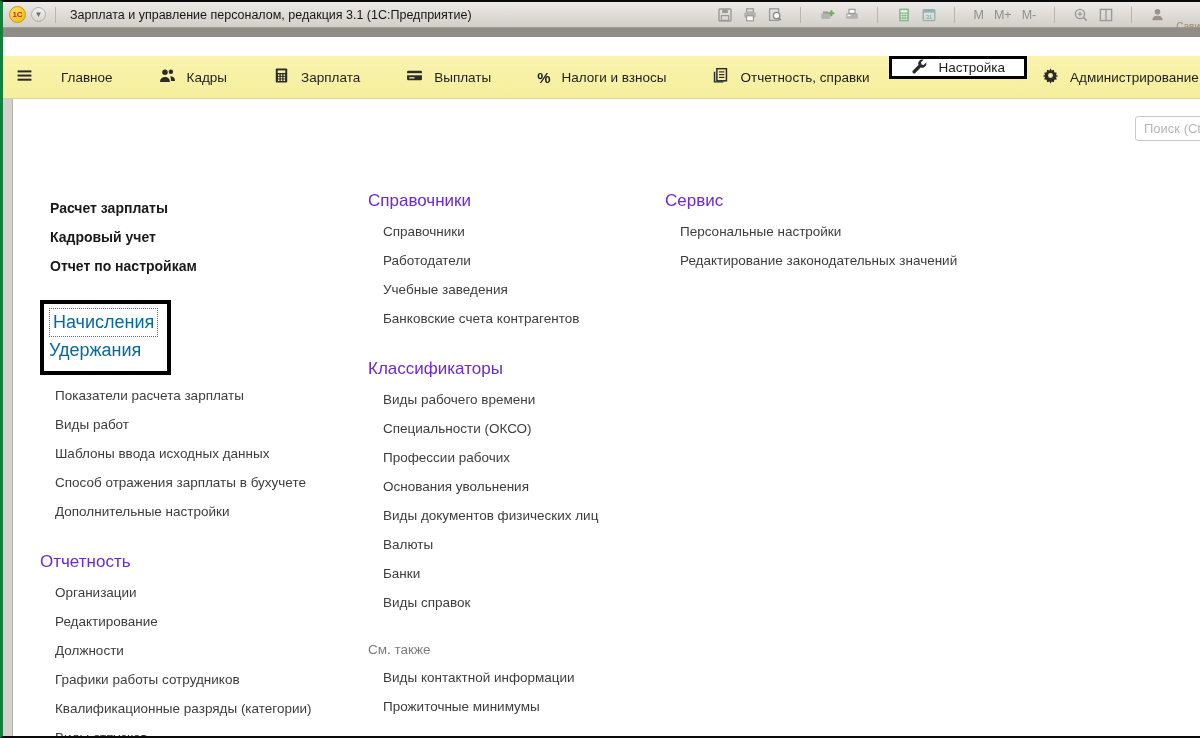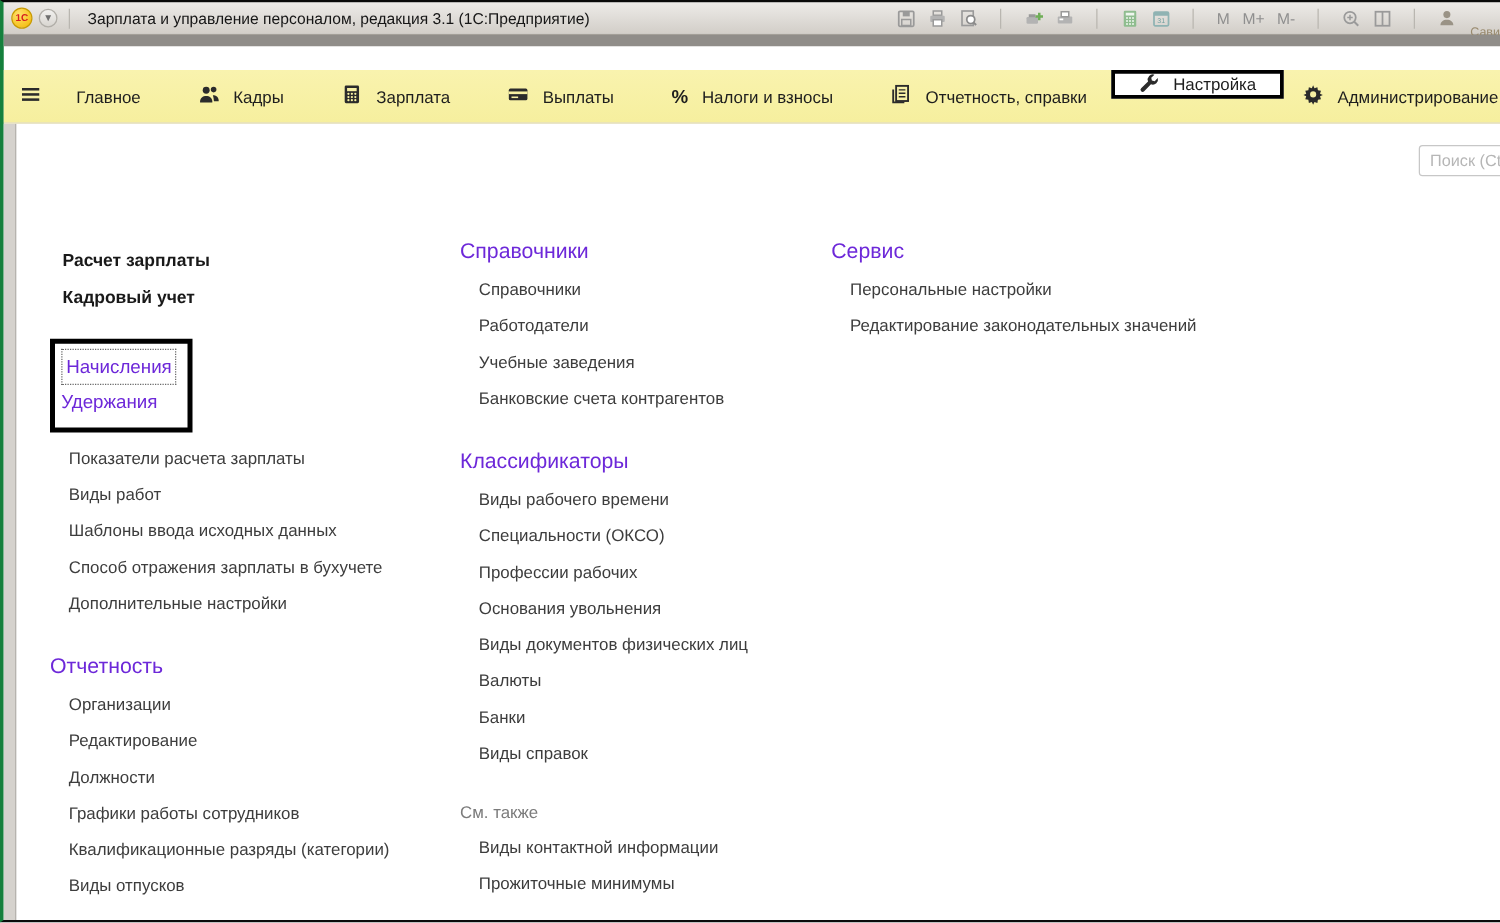--- a/index.html
+++ b/index.html
@@ -87,21 +87,21 @@
   .link { font-size: 13.5px; line-height: 29px; color: #3d3d3d; margin-left: 15px; cursor: pointer; width: max-content; }
   .green-heading { font-size: 17px; color: #6d28d9; margin: 26px 0 4px 0; cursor: pointer; width: max-content; }
   .green-heading.first { margin-top: 0; }
   .gray-heading { font-size: 13.5px; color: #7b7b7b; margin: 25px 0 2px 0; width: max-content; }
   .links-group { margin-top: 6px; }
 
   .highlight-box {
     margin-top: 19px; border: 4px solid #000; display: inline-block;
     padding: 4px 9px 7px 5px;
   }
-  .boxed-item { font-size: 15px; color: #6d28d9; line-height: 27px; cursor: pointer; width: max-content; }
+  .boxed-item { font-size: 18px; color: #0369a1; line-height: 27px; cursor: pointer; width: max-content; }
   .focus-dotted { border: 1px dotted #6b6b6b; padding: 0 3px; display: inline-block; }
 </style>
 </head>
 <body>
 
 <div id="app">
 
   <div class="titlebar">
     <div class="logo-1c">1С</div>
     <div class="win-drop">▼</div>
@@ -302,20 +302,21 @@
   </div>
 
   <div class="content">
     <div class="left-gutter"></div>
 
     <input class="search-box" type="text" placeholder="Поиск (Ctrl+F)" style="">
 
     <div class="col col1">
       <div class="bold-item">Расчет зарплаты</div>
       <div class="bold-item">Кадровый учет</div>
+      <div class="bold-item">Отчет по настройкам</div>
 
       <div class="highlight-box">
         <div class="boxed-item">
           <span class="focus-dotted">Начисления</span>
         </div>
         <div class="boxed-item">Удержания</div>
       </div>
 
       <div class="links-group">
         <div class="link">Показатели расчета зарплаты</div>

